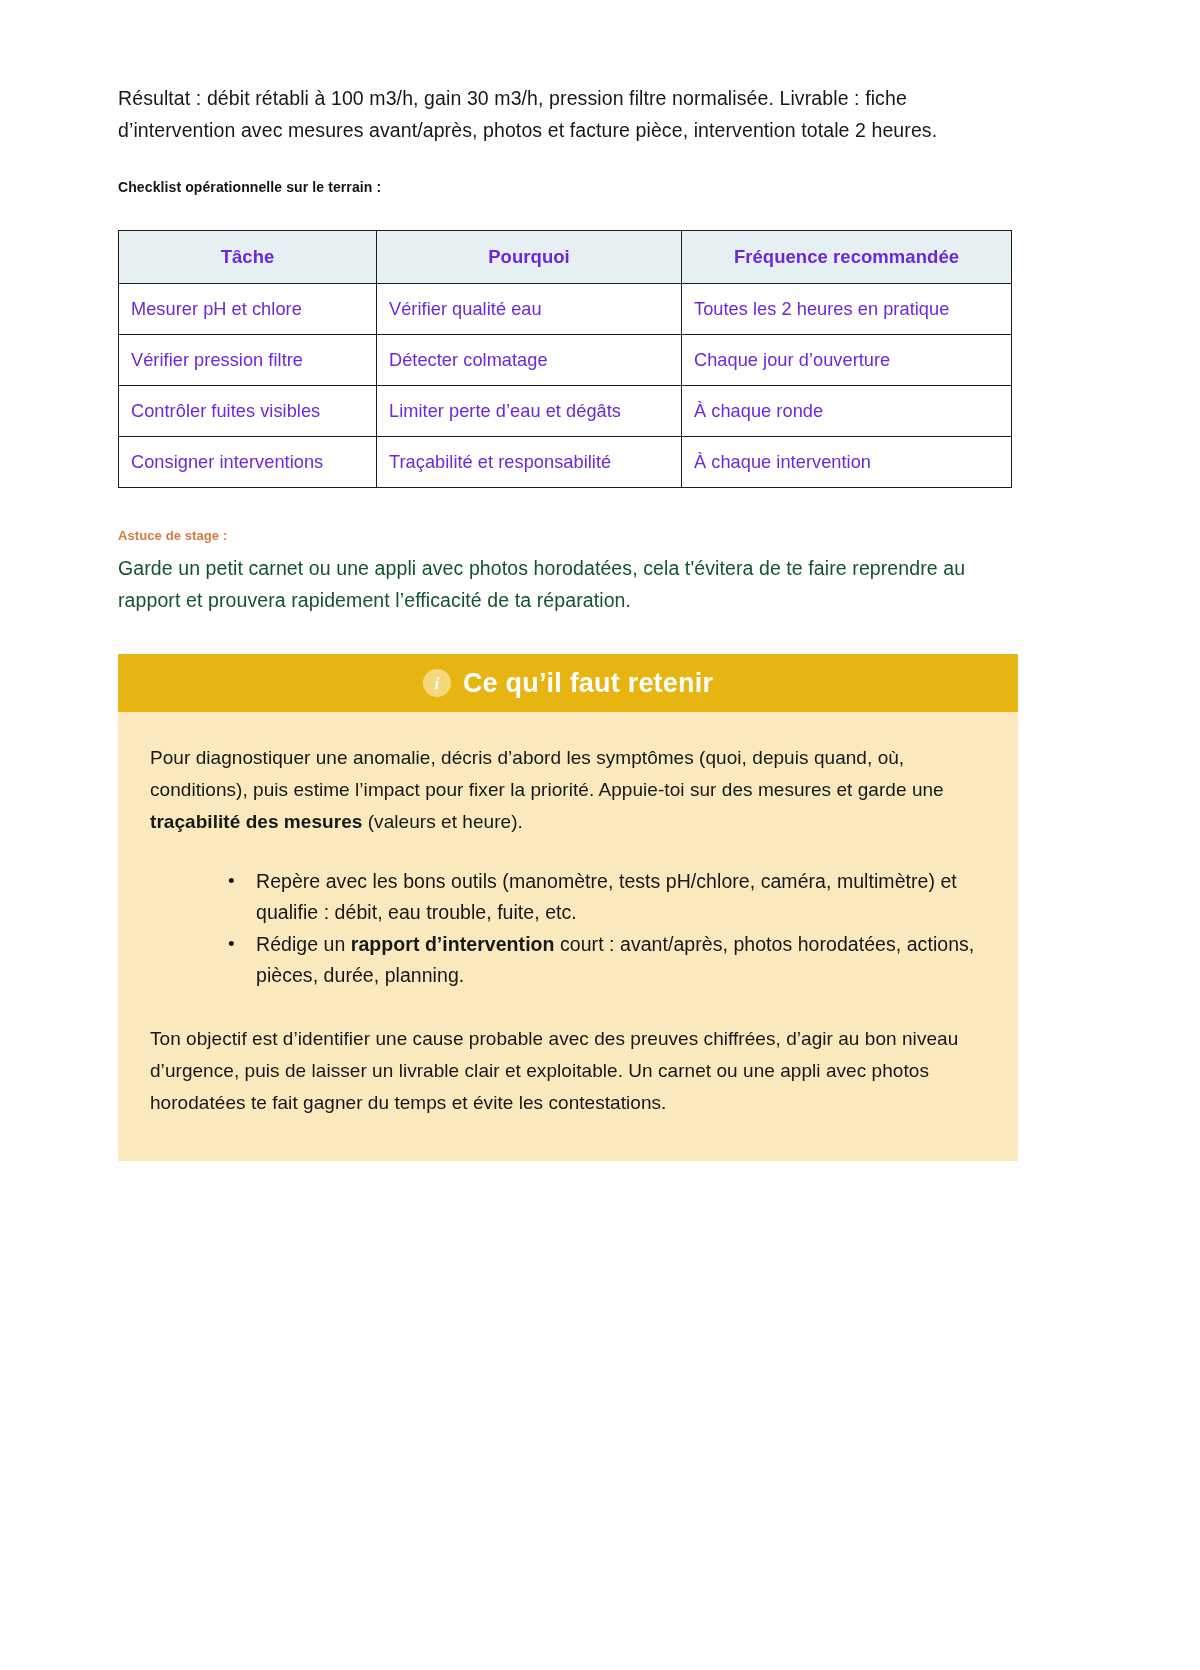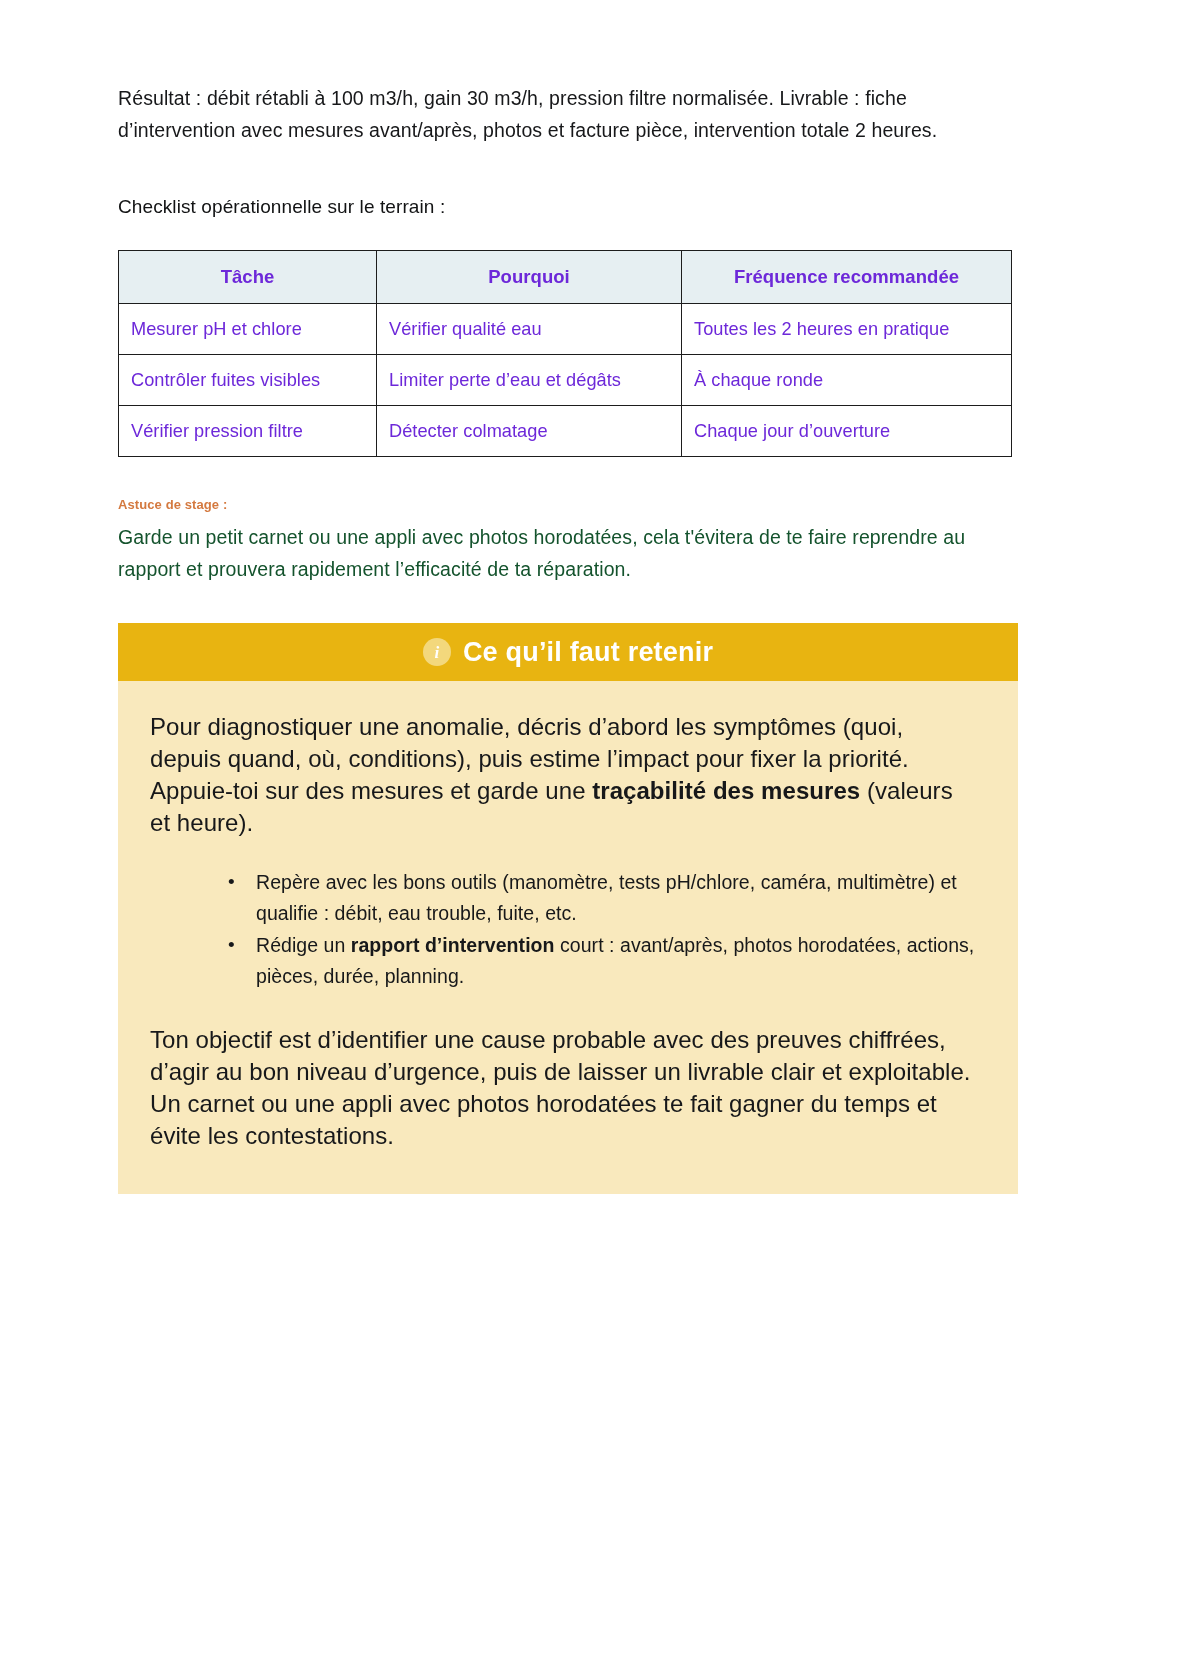--- a/index.html
+++ b/index.html
@@ -28,25 +28,25 @@
     font-size: 19.5px;
     line-height: 32px;
     letter-spacing: 0.1px;
     color: #17181a;
     margin: 0;
     max-width: 880px;
   }
 
   
   .section-heading {
-    font-size: 19px;
-    font-weight: normal;
+    font-size: 14px;
+    font-weight: bold;
     line-height: 30px;
     color: #121314;
-    margin: 46px 0 0 0;
+    margin: 26px 0 0 0;
     letter-spacing: 0.1px;
   }
 
   
   table.checklist {
     border-collapse: collapse;
     width: 893px;
     margin-top: 28px;
     table-layout: fixed;
   }
@@ -126,21 +126,21 @@
     color: #ffffff;
     font-size: 27px;
     font-weight: bold;
     letter-spacing: 0.2px;
     line-height: 1;
   }
   .callout-body {
     padding: 30px 42px 42px 32px;
   }
   .callout-body p {
-    font-size: 24px;
+    font-size: 19px;
     line-height: 32px;
     color: #17181a;
     margin: 0;
     letter-spacing: 0.05px;
   }
   .callout-body p.closing {
     margin-top: 32px;
   }
   .callout-body ul {
     margin: 28px 0 0 0;
@@ -187,28 +187,33 @@
         <th>Fréquence recommandée</th>
       </tr>
     </thead>
     <tbody>
       <tr>
         <td>Mesurer pH et chlore</td>
         <td>Vérifier qualité eau</td>
         <td>Toutes les 2 heures en pratique</td>
       </tr>
       <tr>
+        <td>Vérifier pression filtre</td>
+        <td>Détecter colmatage</td>
+        <td>Chaque jour d’ouverture</td>
+      </tr>
+      <tr>
         <td>Contrôler fuites visibles</td>
         <td>Limiter perte d’eau et dégâts</td>
         <td>À chaque ronde</td>
       </tr>
       <tr>
-        <td>Vérifier pression filtre</td>
-        <td>Détecter colmatage</td>
-        <td>Chaque jour d’ouverture</td>
+        <td>Consigner interventions</td>
+        <td>Traçabilité et responsabilité</td>
+        <td>À chaque intervention</td>
       </tr>
     </tbody>
   </table>
 
   <p class="tip-label">Astuce de stage :</p>
   <p class="tip-body">Garde un petit carnet ou une appli avec photos horodatées, cela t'évitera de te faire reprendre au rapport et prouvera rapidement l’efficacité de ta réparation.</p>
 
   <div class="callout">
     <div class="callout-header">
       <span class="callout-icon">i</span>

